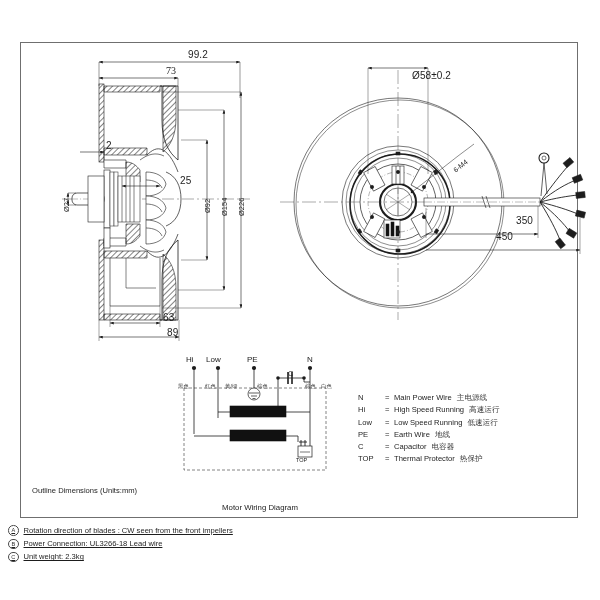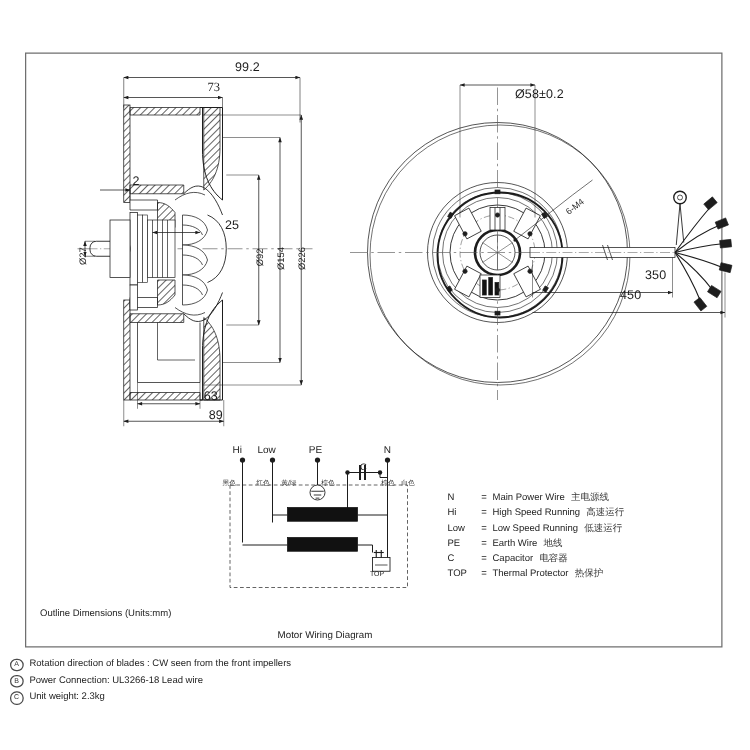--- a/index.html
+++ b/index.html
@@ -35,21 +35,21 @@
   .legend .k{width:27px;display:inline-block;}
   .legend .eq{width:9px;display:inline-block;}
   .legend .en{display:inline-block;}
   .legend .zh{display:inline-block;margin-left:5px;color:#3a3a3a;}
 
   
   .outline-cap{position:absolute;left:32px;top:486px;font-size:7.6px;color:#1d1d1d;}
 
   
   .notes{position:absolute;left:8px;top:524px;font-size:7.6px;line-height:13.2px;color:#1d1d1d;}
-  .notes .nrow{display:flex;align-items:flex-end;white-space:nowrap;}
+  .notes .nrow{display:flex;align-items:flex-start;white-space:nowrap;text-decoration:underline;}
   .notes .circ{
     display:inline-block;width:8.5px;height:8.5px;line-height:8.5px;
     border:0.7px solid #4a4a4a;border-radius:50%;text-align:center;
     font-size:5.6px;margin-right:5px;margin-top:1.4px;color:#333;
   }
 </style>
 </head>
 <body>
 
 <div class="page">

